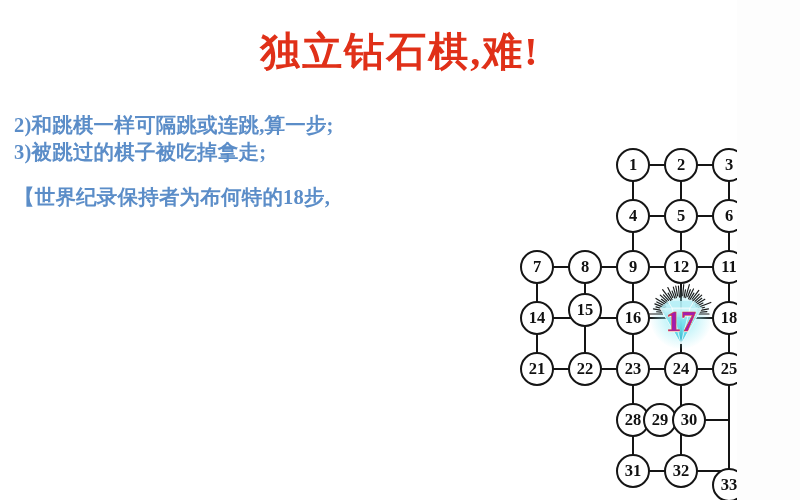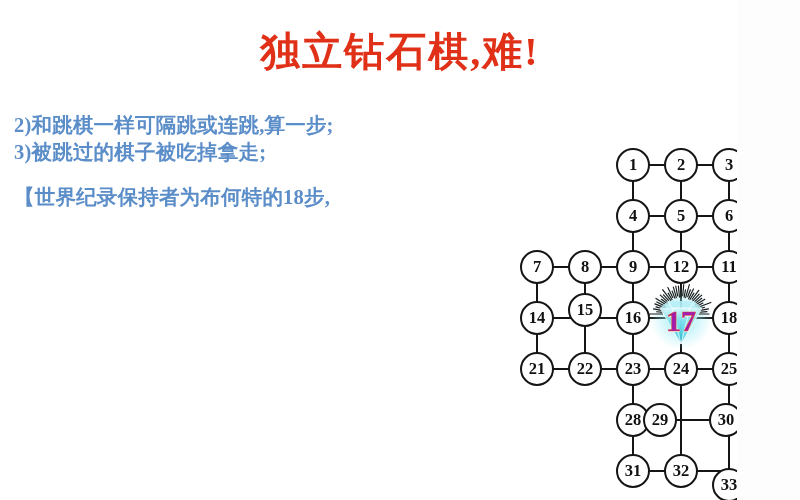--- a/index.html
+++ b/index.html
@@ -266,21 +266,21 @@
       </div>
       <div class="node" style="left: 777px; top: 369px;">
         <span>29</span>
       </div>
       <div class="node" style="left: 633px; top: 420px;">
         <span>28</span>
       </div>
       <div class="node" style="left: 660px; top: 420px;">
         <span>29</span>
       </div>
-      <div class="node" style="left: 726px; top: 420px;">
+      <div class="node" style="left: 689px; top: 420px;">
         <span>30</span>
       </div>
       <div class="node" style="left: 633px; top: 471px;">
         <span>31</span>
       </div>
       <div class="node" style="left: 681px; top: 471px;">
         <span>32</span>
       </div>
       <div class="node" style="left: 729px; top: 485px;">
         <span>33</span>

